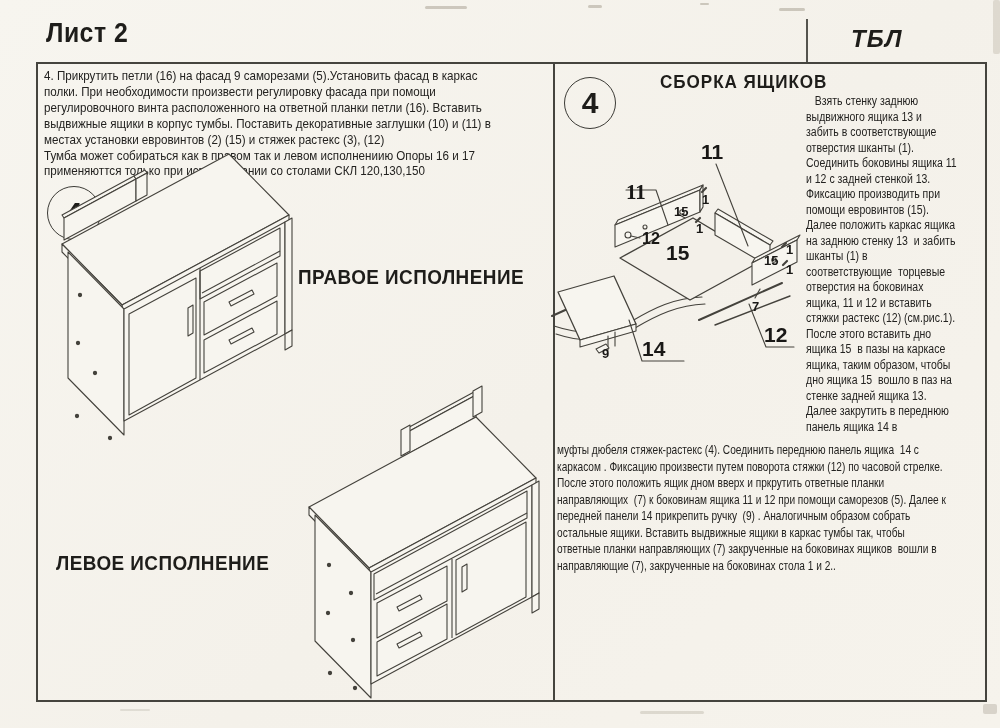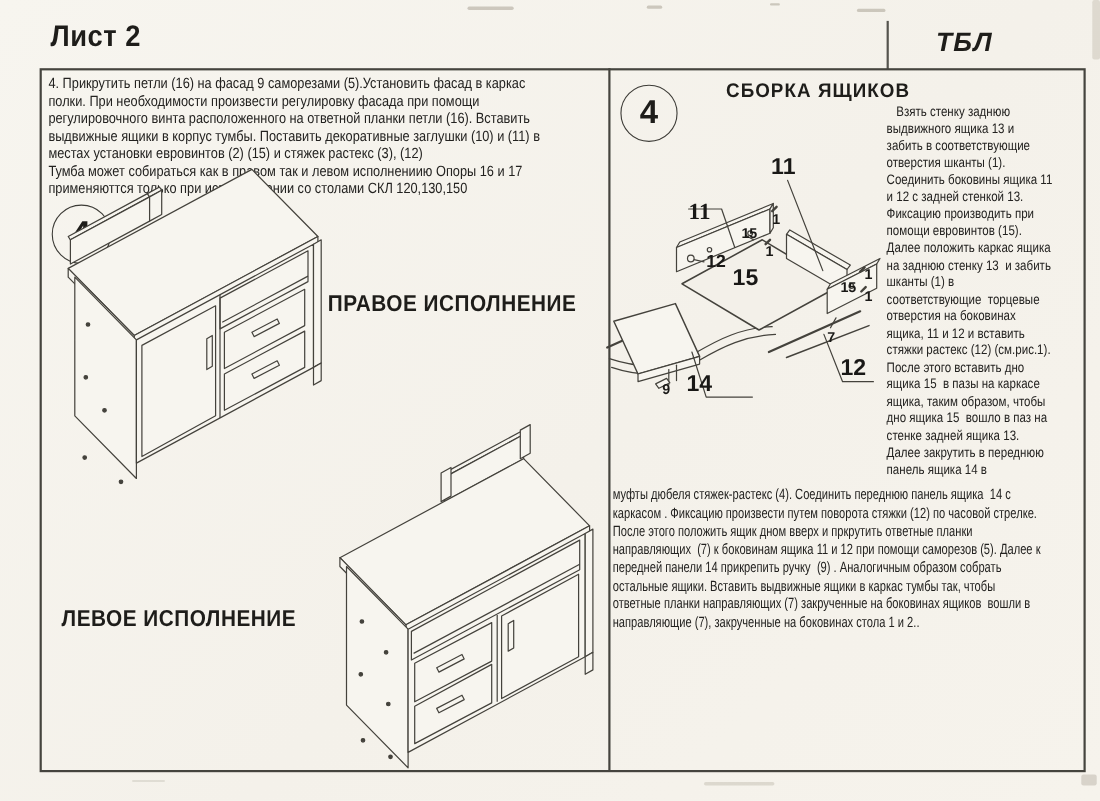--- a/index.html
+++ b/index.html
@@ -231,21 +231,21 @@
     <polyline points="242,219 214,219 197,176"></polyline>
     <line x1="203" y1="170" x2="208" y2="161"></line>
     <line x1="88" y1="110" x2="79" y2="108"></line>
     <line x1="126" y1="86" x2="133" y2="90"></line>
   </svg>
 
   <div class="labels-layer">
       <span class="part-lbl lbl-lg" style="left: 701px; top: 140px;">11</span>
       <span class="part-lbl lbl-lg" style="left: 626px; top: 180px; font-family: Liberation Serif, serif;">11</span>
       <span class="part-lbl lbl-lg" style="left: 666px; top: 241px;">15</span>
-      <span class="part-lbl lbl-lg" style="left: 624px; top: 337px;">14</span>
+      <span class="part-lbl lbl-lg" style="left: 642px; top: 337px;">14</span>
       <span class="part-lbl lbl-lg" style="left: 764px; top: 323px;">12</span>
       <span class="part-lbl lbl-md" style="left: 642px; top: 230px;">12</span>
       <span class="part-lbl lbl-sm" style="left: 674px; top: 204px;">15</span>
       <span class="part-lbl lbl-sm" style="left: 702px; top: 192px;">1</span>
       <span class="part-lbl lbl-sm" style="left: 696px; top: 221px;">1</span>
       <span class="part-lbl lbl-sm" style="left: 764px; top: 253px;">15</span>
       <span class="part-lbl lbl-sm" style="left: 786px; top: 242px;">1</span>
       <span class="part-lbl lbl-sm" style="left: 786px; top: 262px;">1</span>
       <span class="part-lbl lbl-sm" style="left: 752px; top: 299px;">7</span>
       <span class="part-lbl lbl-sm" style="left: 602px; top: 346px;">9</span>

